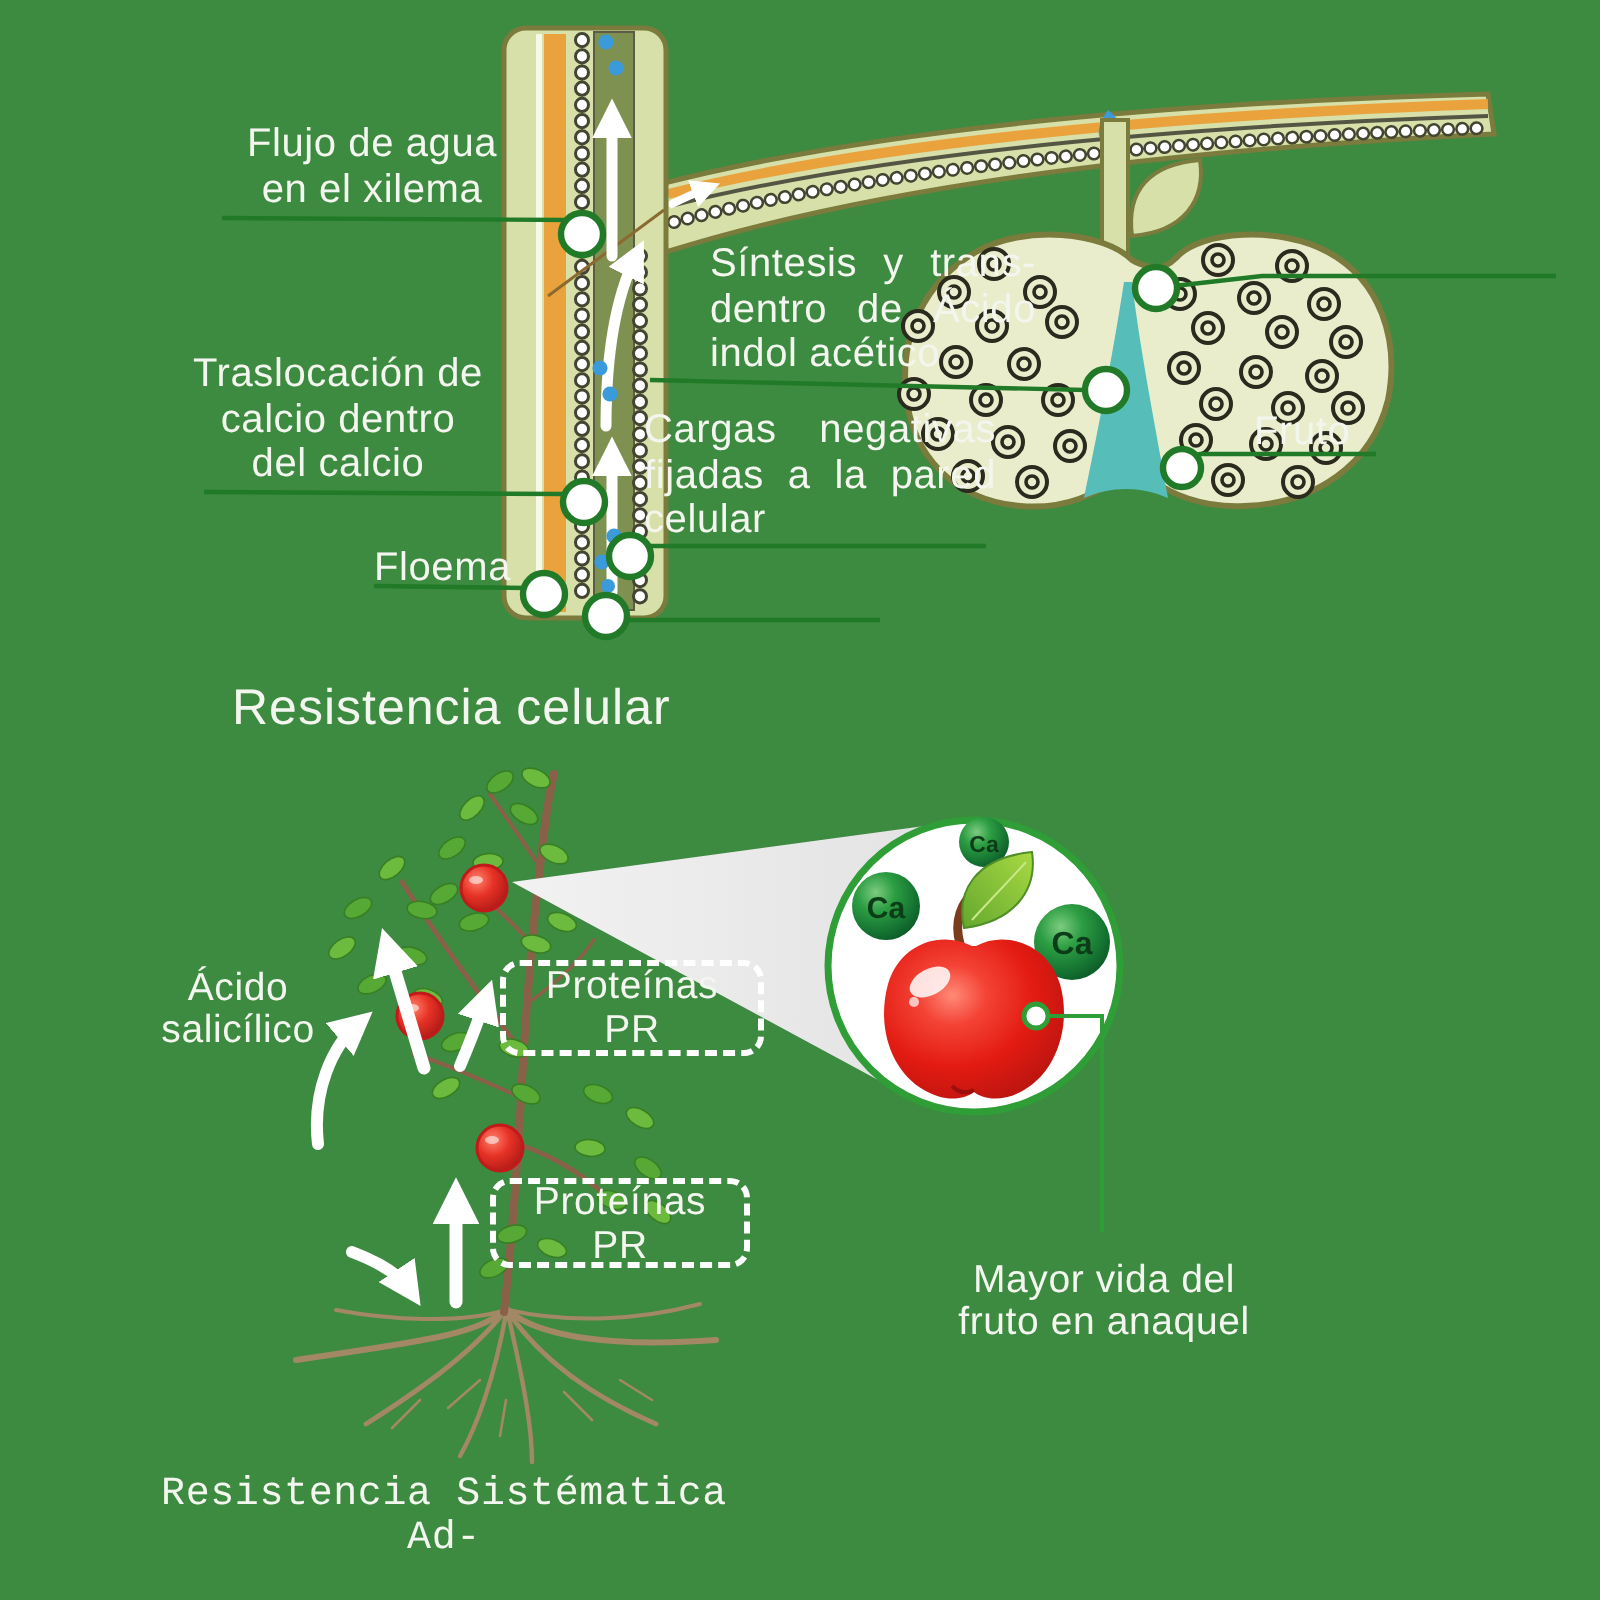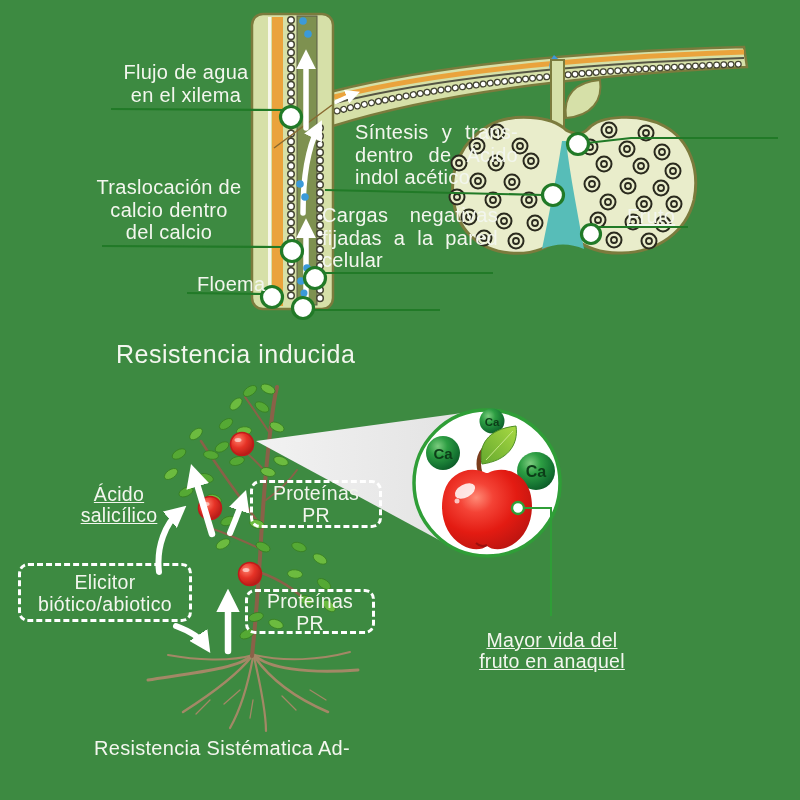--- a/index.html
+++ b/index.html
@@ -16,21 +16,21 @@
   }
   .lbl.center{text-align:center;}
   .lbl .jl{text-align:justify;text-align-last:justify;}
   .title{font-size:25px;letter-spacing:.5px;}
   .dashbox{
     position:absolute;z-index:2;color:#f3f6ee;
     border:3px dashed #ffffff;border-radius:10px;
     display:flex;flex-direction:column;align-items:center;justify-content:center;
     font-size:19.5px;line-height:22px;letter-spacing:.3px;text-align:center;
   }
-  .small{font-size:19.5px;line-height:21px;text-decoration:underline;}
+  .small{font-size:19.5px;line-height:21px;}
   .rsa{font-size:20px;line-height:22px;}
 </style>
 </head>
 <body>
 
 <div id="stage">
 
 <svg id="art" width="800" height="800" viewBox="0 0 800 800" xmlns="http://www.w3.org/2000/svg">
   <defs>
     <marker id="ah" viewBox="0 0 3.6 3.6" markerWidth="3.6" markerHeight="3.6" refX="2" refY="1.8" orient="auto">
@@ -327,49 +327,45 @@
     <div>calcio dentro</div>
     <div>del calcio</div>
   </div>
 
   <div class="lbl" style="left:322px;top:204px;width:176px;">
     <div class="jl">Cargas negativas</div>
     <div class="jl">fijadas a la pared</div>
     <div>celular</div>
   </div>
 
-  <div class="lbl" style="left:187px;top:273px;margin-left:10px;">Floema</div>
-
-
-  <div class="lbl" style="left:627px;top:205px;text-decoration:underline;">Fruto</div>
-
-  <div class="lbl title" style="left:116px;top:343px;">Resistencia inducida</div>
+  <div class="lbl" style="left:187px;top:273px;">Floema</div>
+
+
+  <div class="lbl" style="left:627px;top:205px;">Fruto</div>
+
+  <div class="lbl title" style="left:116px;top:343px;">Resistencia celular</div>
 
   <div class="lbl center small" style="left:63px;top:484px;width:112px;">
     <div>Ácido</div>
     <div>salicílico</div>
   </div>
 
   <div class="dashbox" style="left:250px;top:480px;width:126px;height:42px;">
     <div>Proteínas</div>
     <div>PR</div>
   </div>
 
   <div class="dashbox" style="left:245px;top:589px;width:124px;height:39px;">
     <div>Proteínas</div>
     <div>PR</div>
   </div>
 
-  <div class="dashbox" style="left:18px;top:563px;width:168px;height:53px;">
-    <div>Elicitor</div>
-    <div>biótico/abiotico</div>
-  </div>
 
   <div class="lbl center small" style="left:462px;top:630px;width:180px;">
     <div>Mayor vida del</div>
     <div>fruto en anaquel</div>
   </div>
 
-  <div class="lbl center rsa" style="left:77px;top:737px;width:290px;">
+  <div class="lbl center rsa" style="left:77px;top:737px;width:290px;font-family:Liberation Mono, monospace;">
     <div>Resistencia Sistématica Ad-</div>
   </div>
 
 </div>
 
 </body></html>

